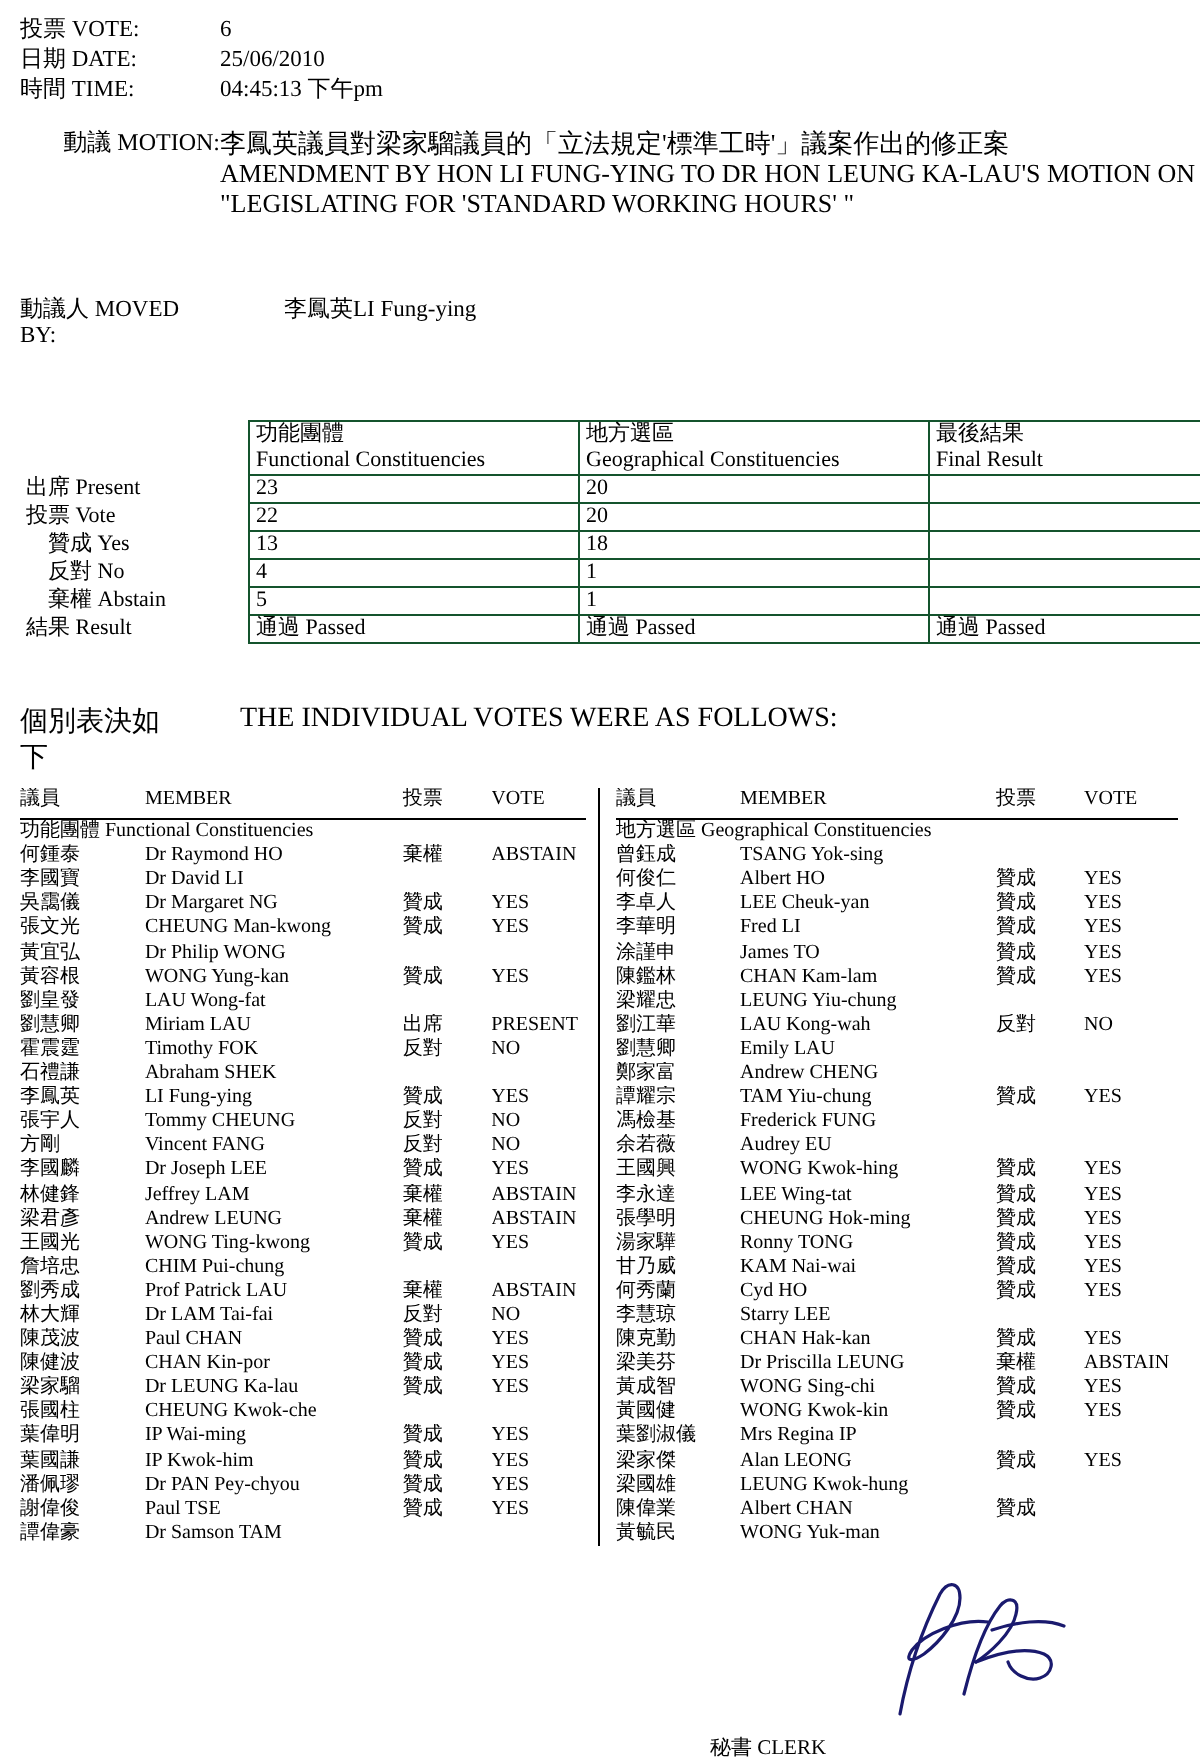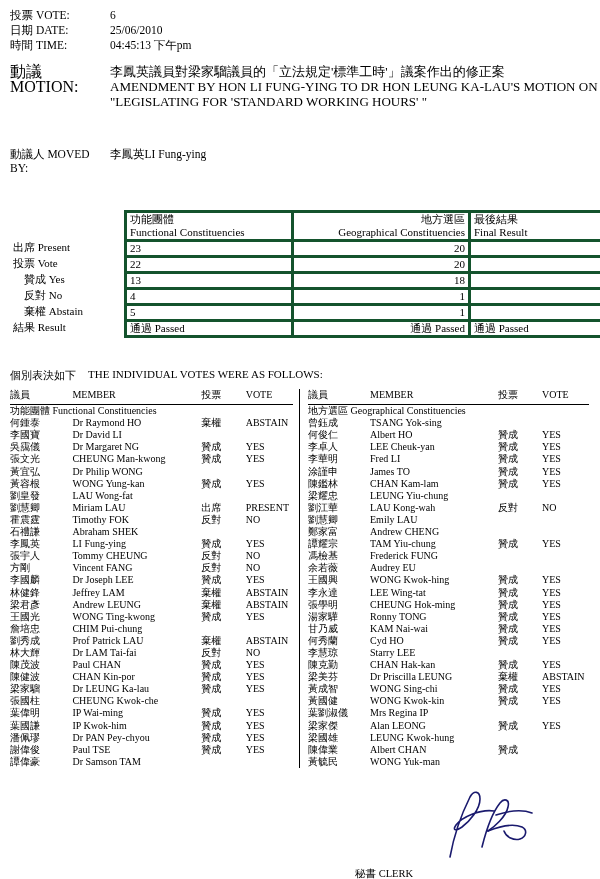--- a/index.html
+++ b/index.html
@@ -46,78 +46,81 @@
     height: 7px;
   }
   .motion-row {
     display: flex;
     align-items: flex-start;
     margin-top: 4px;
   }
   .motion-label {
     width: 100px;
     flex: 0 0 100px;
-    font-size: 16px;
+    font-size: 12px;
     line-height: 15px;
+    text-align: right;
   }
   .motion-text {
     font-size: 13px;
     line-height: 15px;
     max-width: 450px;
   }
   .motion-text div {
     white-space: nowrap;
   }
   .moved {
     display: flex;
     margin: 38px 0 0 10px;
+    gap: 32px;
   }
   .moved-label {
     width: 100px;
     flex: 0 0 100px;
     font-size: 11.5px;
   }
   .moved-val {
     font-size: 11.5px;
   }
 
   
   table.summary {
     border-collapse: collapse;
     margin: 36px 0 0 10px;
     width: 578px;
     table-layout: fixed;
   }
   table.summary td {
-    border: 3px solid #14532d;
+    border: 1px solid #14532d;
     font-size: 11px;
     line-height: 13px;
     padding: 0 3px;
     vertical-align: top;
     height: 13px;
   }
   table.summary td.nb {
     border: none;
   }
   table.summary .c0 { width: 108px; }
   table.summary .c1 { width: 158px; }
-  table.summary .c2 { width: 168px; text-align: right; }
+  table.summary .c2 { width: 168px; }
   table.summary .c3 { width: 144px; }
   .sumhead td {
     height: 26px;
   }
   .sumhead .l1 { display: block; }
   .sumhead .l2 { display: block; }
   .indent1 { padding-left: 14px !important; }
 
   
   .indiv-title {
     display: flex;
     margin: 30px 0 0 10px;
-    font-size: 11px;
+    font-size: 14px;
+    gap: 32px;
   }
   .indiv-title .t1 { width: 78px; flex: 0 0 78px; }
   .indiv-title .t2 { }
 
   .votes {
     position: relative;
     margin: 6px 0 0 10px;
     width: 578px;
     display: flex;
     align-items: center;

